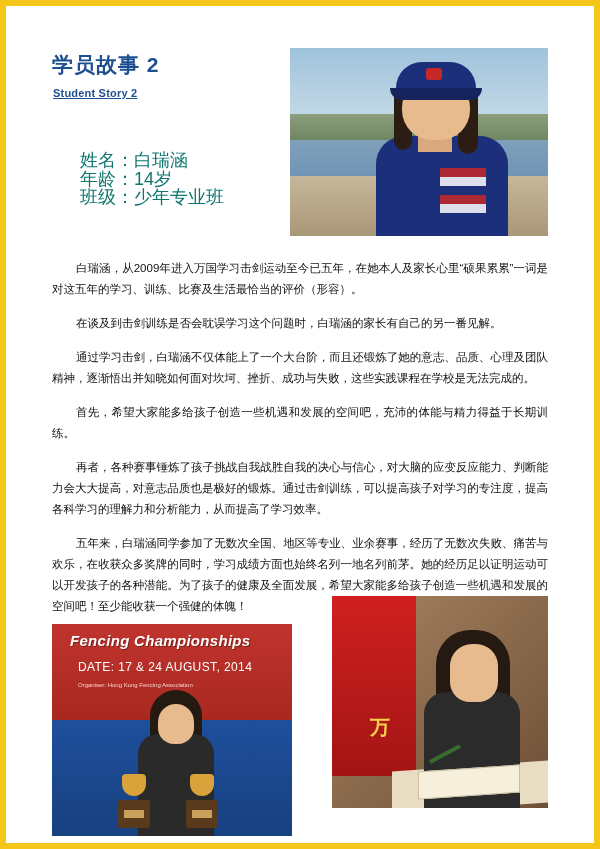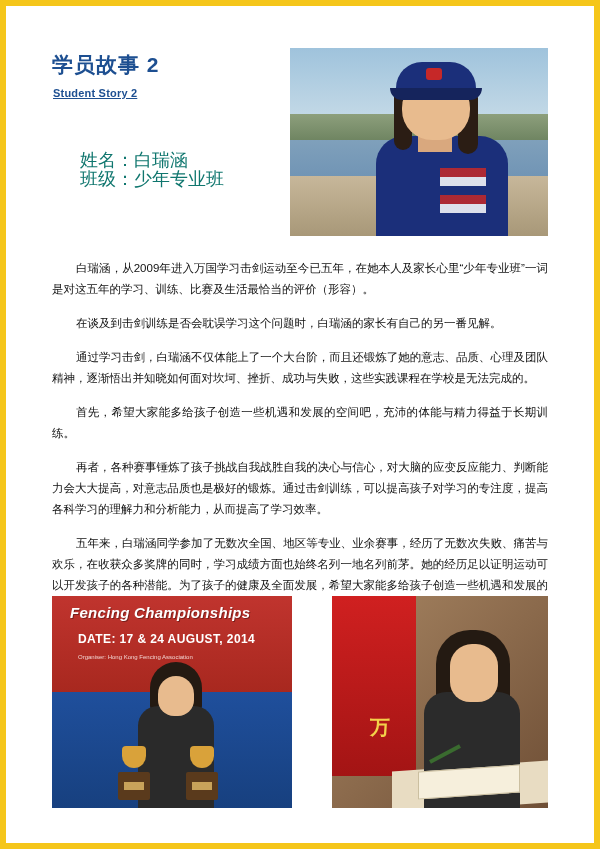--- a/index.html
+++ b/index.html
@@ -199,21 +199,21 @@
   }
   .body-text p {
     margin: 0 0 13px 0;
     text-indent: 24px;
   }
 
   
   .photo-left {
     position: absolute;
     left: 52px;
-    top: 596px;
+    top: 624px;
     width: 240px;
     height: 212px;
     overflow: hidden;
     background: #b03030;
   }
   .photo-left .banner {
     position: absolute;
     left: 0; top: 0;
     width: 240px; height: 96px;
     background: linear-gradient(#c0342e, #a8281f);
@@ -226,21 +226,21 @@
     font-weight: bold;
     font-style: italic;
     color: #ffffff;
     text-shadow: 1px 1px 0 rgba(0,0,0,.35);
     letter-spacing: 0.3px;
   }
   .photo-left .banner-text2 {
     position: absolute;
     left: 26px; top: 36px;
     font-size: 12px;
-    font-weight: bold;
+    font-weight: normal;
     color: #ffffff;
     letter-spacing: 0.4px;
   }
   .photo-left .banner-sub {
     position: absolute;
     left: 26px; top: 57px;
     font-size: 6px;
     color: #f2d3d0;
     line-height: 8px;
   }
@@ -396,25 +396,26 @@
       <div class="hair-r"></div>
       <div class="neck"></div>
       <div class="face"></div>
       <div class="cap"></div>
       <div class="brim"></div>
       <div class="cap-logo"></div>
     </div>
 
     <div class="info">
       <div>姓名：白瑞涵</div>
+      <div>年龄：14岁</div>
       <div>班级：少年专业班</div>
     </div>
 
     <div class="body-text">
-      <p>白瑞涵，从2009年进入万国学习击剑运动至今已五年，在她本人及家长心里“少年专业班”一词是对这五年的学习、训练、比赛及生活最恰当的评价（形容）。</p>
+      <p>白瑞涵，从2009年进入万国学习击剑运动至今已五年，在她本人及家长心里“硕果累累”一词是对这五年的学习、训练、比赛及生活最恰当的评价（形容）。</p>
       <p>在谈及到击剑训练是否会耽误学习这个问题时，白瑞涵的家长有自己的另一番见解。</p>
       <p>通过学习击剑，白瑞涵不仅体能上了一个大台阶，而且还锻炼了她的意志、品质、心理及团队精神，逐渐悟出并知晓如何面对坎坷、挫折、成功与失败，这些实践课程在学校是无法完成的。</p>
       <p>首先，希望大家能多给孩子创造一些机遇和发展的空间吧，充沛的体能与精力得益于长期训练。</p>
       <p>再者，各种赛事锤炼了孩子挑战自我战胜自我的决心与信心，对大脑的应变反应能力、判断能力会大大提高，对意志品质也是极好的锻炼。通过击剑训练，可以提高孩子对学习的专注度，提高各科学习的理解力和分析能力，从而提高了学习效率。</p>
       <p>五年来，白瑞涵同学参加了无数次全国、地区等专业、业余赛事，经历了无数次失败、痛苦与欢乐，在收获众多奖牌的同时，学习成绩方面也始终名列一地名列前茅。她的经历足以证明运动可以开发孩子的各种潜能。为了孩子的健康及全面发展，希望大家能多给孩子创造一些机遇和发展的空间吧！至少能收获一个强健的体魄！</p>
     </div>
 
     <div class="photo-left">
       <div class="banner">
         <div class="banner-text1">Fencing Championships</div>

